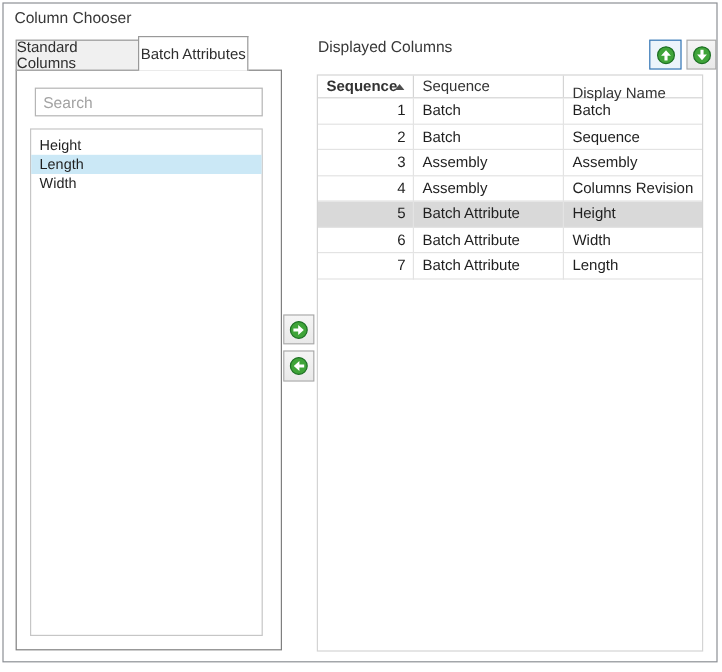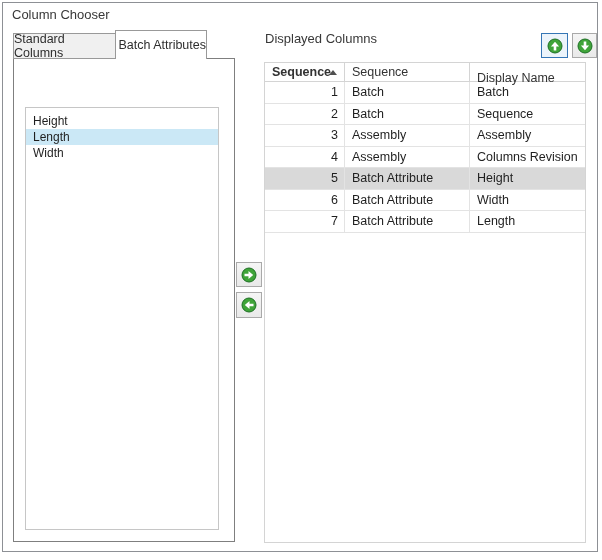--- a/index.html
+++ b/index.html
@@ -4,21 +4,21 @@
 <style>
   * { box-sizing: border-box; margin: 0; padding: 0; }
   html, body { width: 602px; height: 560px; background: #fff; }
   body { font-family: "Liberation Sans", "DejaVu Sans", sans-serif; color: #2b2b2b; }
   .canvas { position: relative; width: 602px; height: 560px; background: #fff; overflow: hidden; }
   .outer-frame { position: absolute; left: 2px; top: 2px; width: 596px; height: 550px; border: 1px solid #8d9095; }
 
   .title { position: absolute; left: 12px; top: 7px; font-size: 13px; color: #383838; }
 
   
-  .tab { position: absolute; font-size: 12.5px; color: #2e2e2e; display: flex; align-items: center; justify-content: flex-end; cursor: default; }
+  .tab { position: absolute; font-size: 12.5px; color: #2e2e2e; display: flex; align-items: center; justify-content: center; cursor: default; }
   .tab-inactive { left: 13px; top: 33px; width: 103px; height: 26px; background: #f0f0f0; border: 1px solid #999; z-index: 3; }
   .tab-active { left: 115px; top: 30px; width: 92px; height: 29px; background: #fff; border: 1px solid #999; border-bottom: none; z-index: 4; }
   .panel { position: absolute; left: 13px; top: 58px; width: 222px; height: 484px; background: #fff; border: 1px solid #7f7f7f; z-index: 1; }
 
   .search-input { position: absolute; left: 29px; top: 73px; width: 190px; height: 24px; border: 1px solid #b5b5b5; padding: 0 6px; font-size: 13px; color: #2b2b2b; outline: none; z-index: 5; font-family: inherit; }
   .search-input::placeholder { color: #a3a3a3; }
 
   .listbox { position: absolute; left: 25px; top: 107px; width: 194px; height: 423px; border: 1px solid #c6c6c6; background: #fff; padding-top: 5px; z-index: 5; }
   .list-item { height: 16px; line-height: 16px; padding-left: 7px; font-size: 12px; color: #1f1f1f; cursor: default; }
   .list-item.selected { background: #cbe8f6; }
@@ -63,20 +63,21 @@
   <div class="title">Column Chooser</div>
 
   <div class="tab tab-inactive">
     <span>Standard Columns</span>
   </div>
   <div class="tab tab-active">
     <span>Batch Attributes</span>
   </div>
   <div class="panel"></div>
 
+  <input class="search-input" type="text" placeholder="Search" style="">
 
   <div class="listbox">
     <div class="list-item">
       <span>Height</span>
     </div>
     <div class="list-item selected">
       <span>Length</span>
     </div>
     <div class="list-item">
       <span>Width</span>

